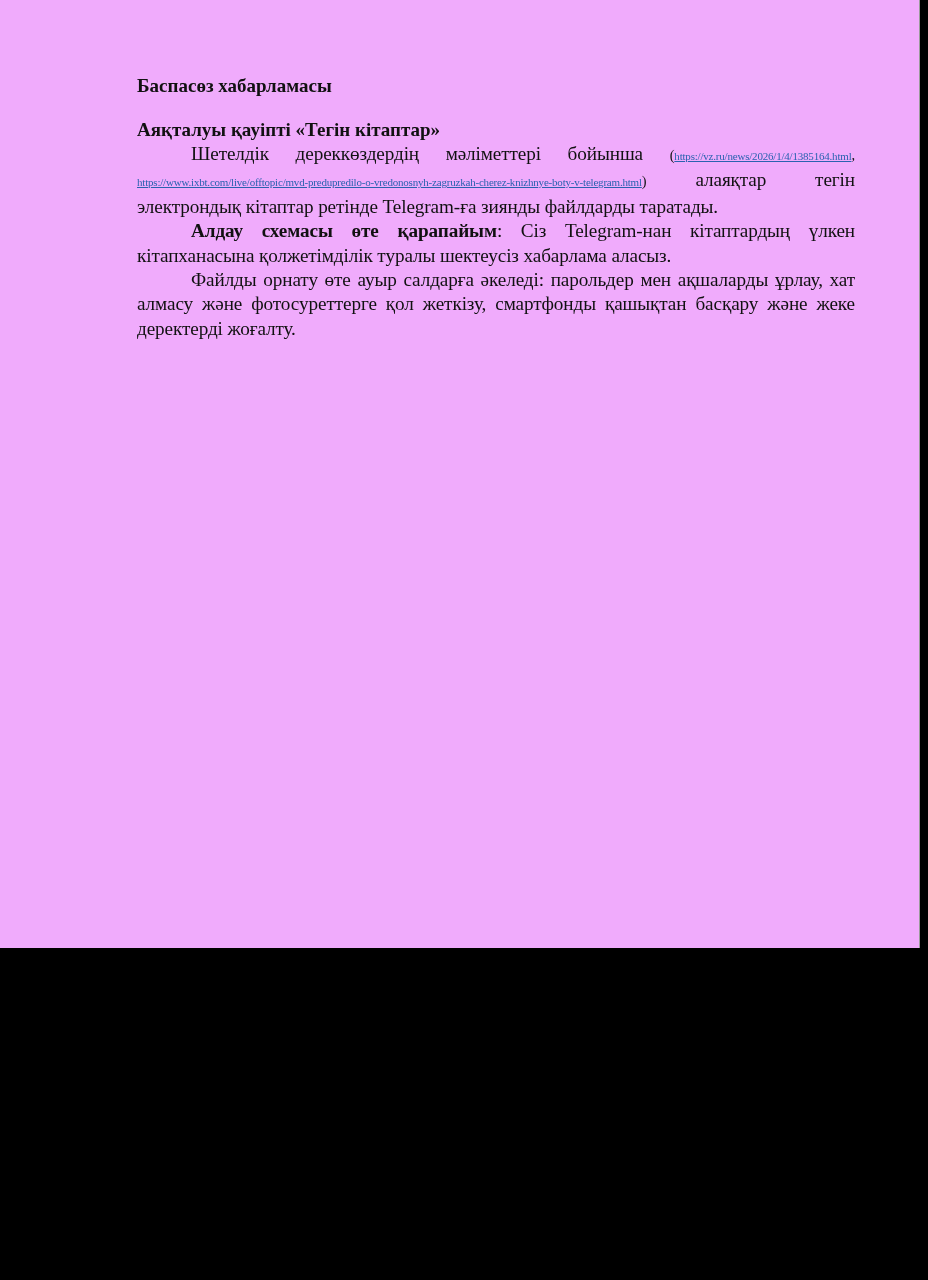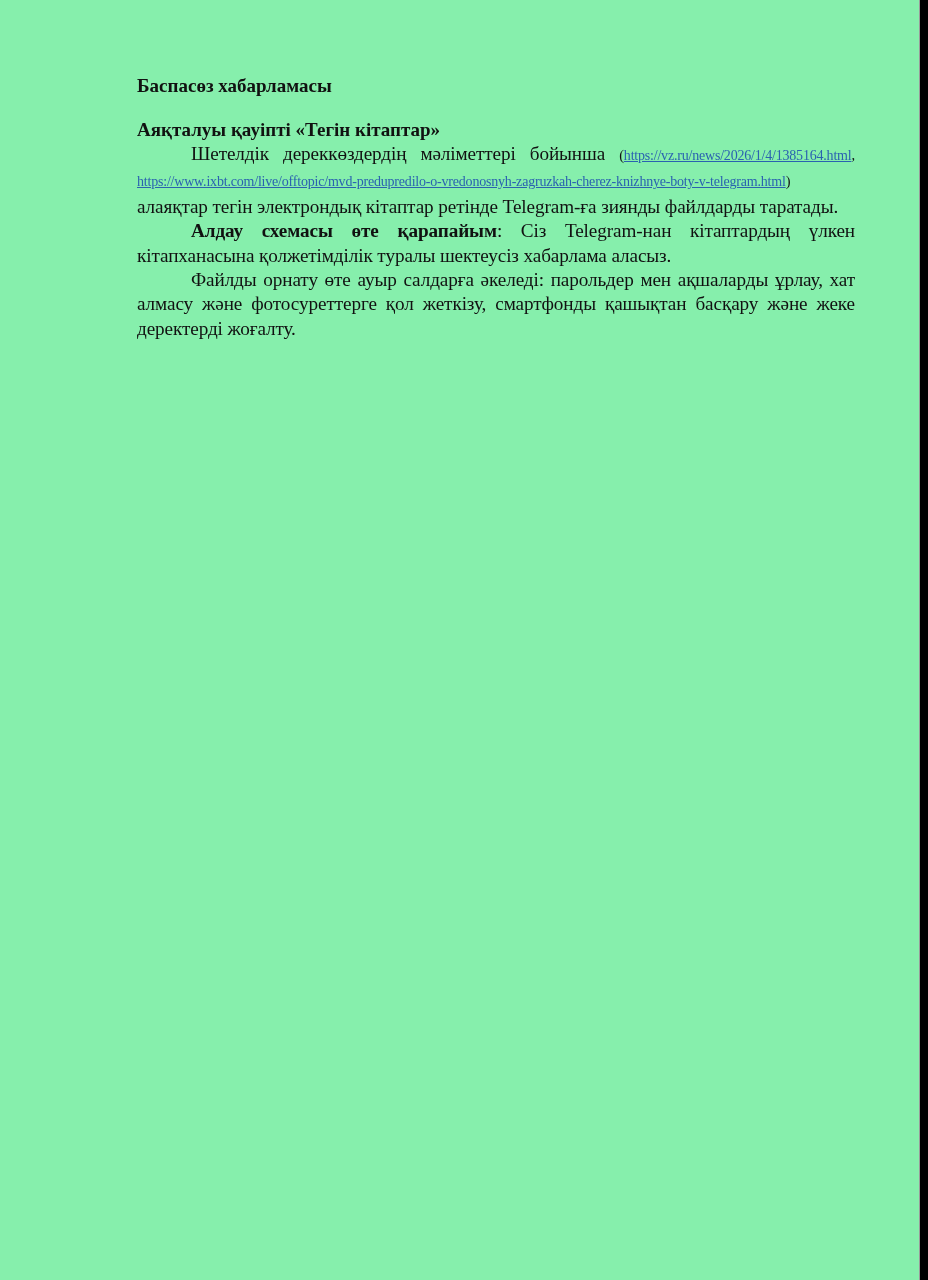--- a/index.html
+++ b/index.html
@@ -8,22 +8,22 @@
       width: 928px;
       height: 1280px;
       overflow: hidden;
       background: #000000;
     }
     .page {
       position: absolute;
       left: 0;
       top: 0;
       width: 920px;
-      height: 1280px;
-      background: #86efac;
+      height: 948px;
+      background: #f0abfc;
       border-right: 1px solid #9a9a9a;
       box-sizing: border-box;
     }
     .content {
       position: absolute;
       left: 137px;
       top: 74px;
       width: 718px;
       font-family: "Liberation Serif", "DejaVu Serif", serif;
       color: #111111;
@@ -42,21 +42,21 @@
       text-align: justify;
       text-indent: 54px;
       margin: 0;
       letter-spacing: -0.1px;
     }
     .para.bold-all { font-weight: bold; }
     .bold { font-weight: bold; }
     .link {
       color: #2a62b0;
       text-decoration: underline;
-      font-size: 14px;
+      font-size: 11px;
       letter-spacing: -0.2px;
     }
     .paren { font-size: 14.4px; }
   </style>
 </head>
 <body>
 
 <div class="page">
   <div class="content">
     <p class="heading h1">Баспасөз хабарламасы</p>

